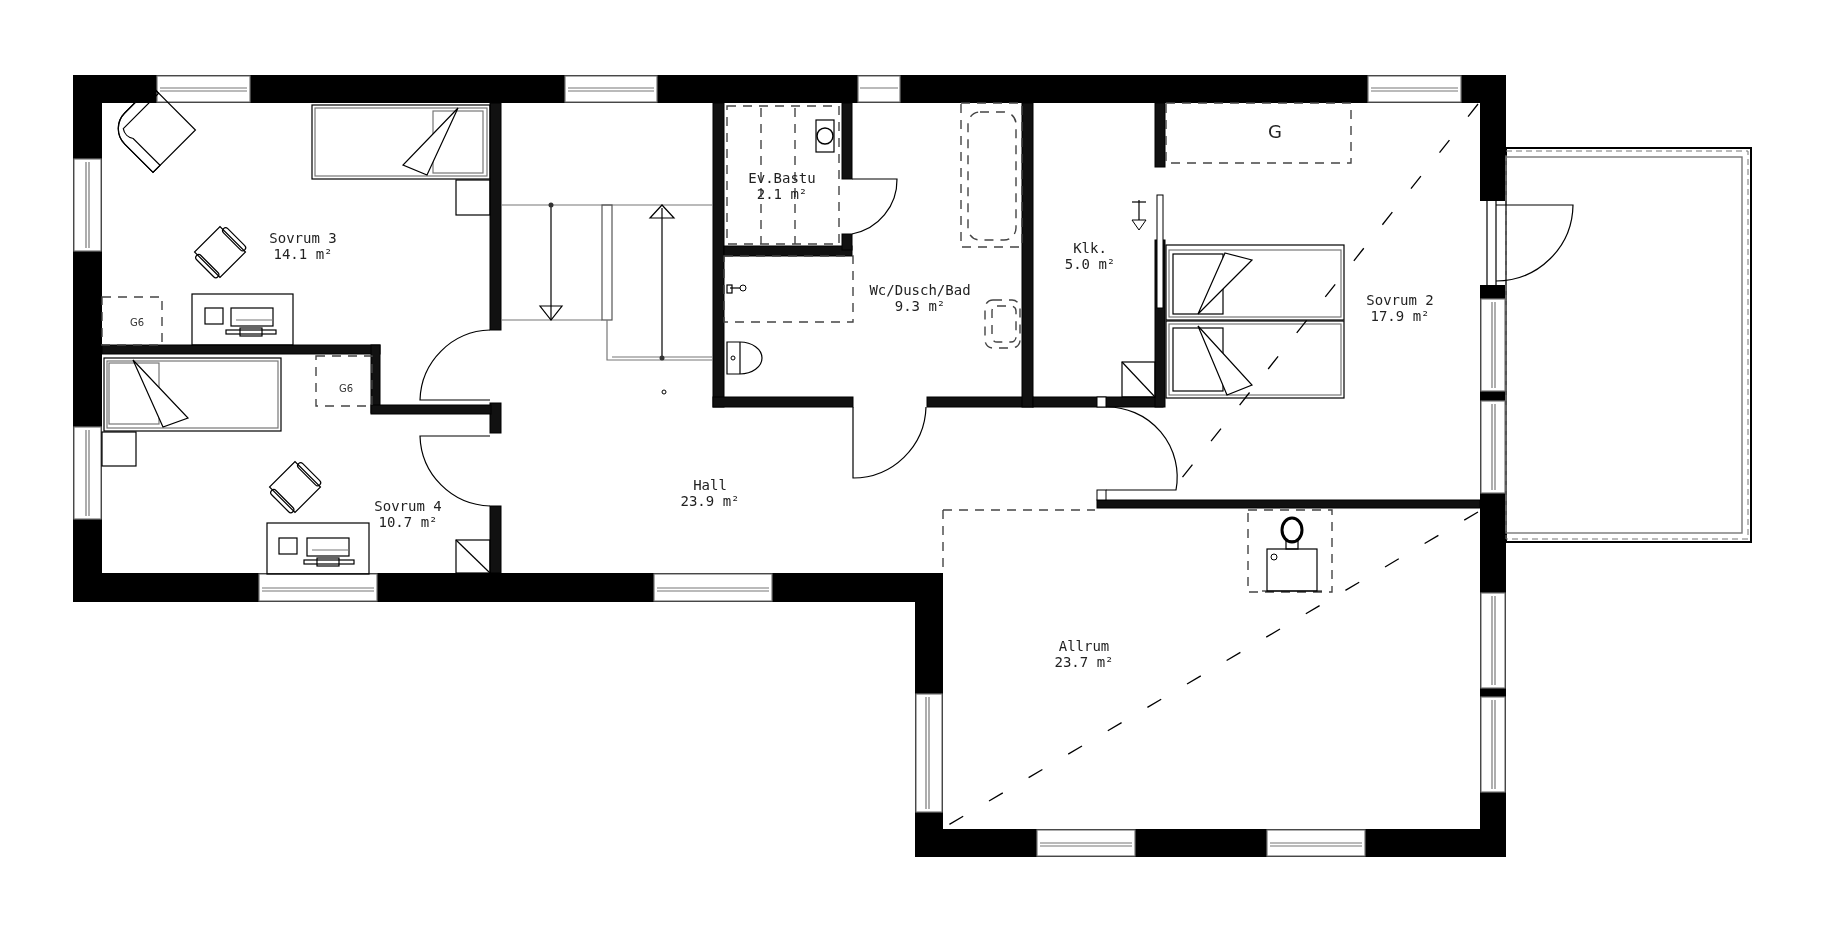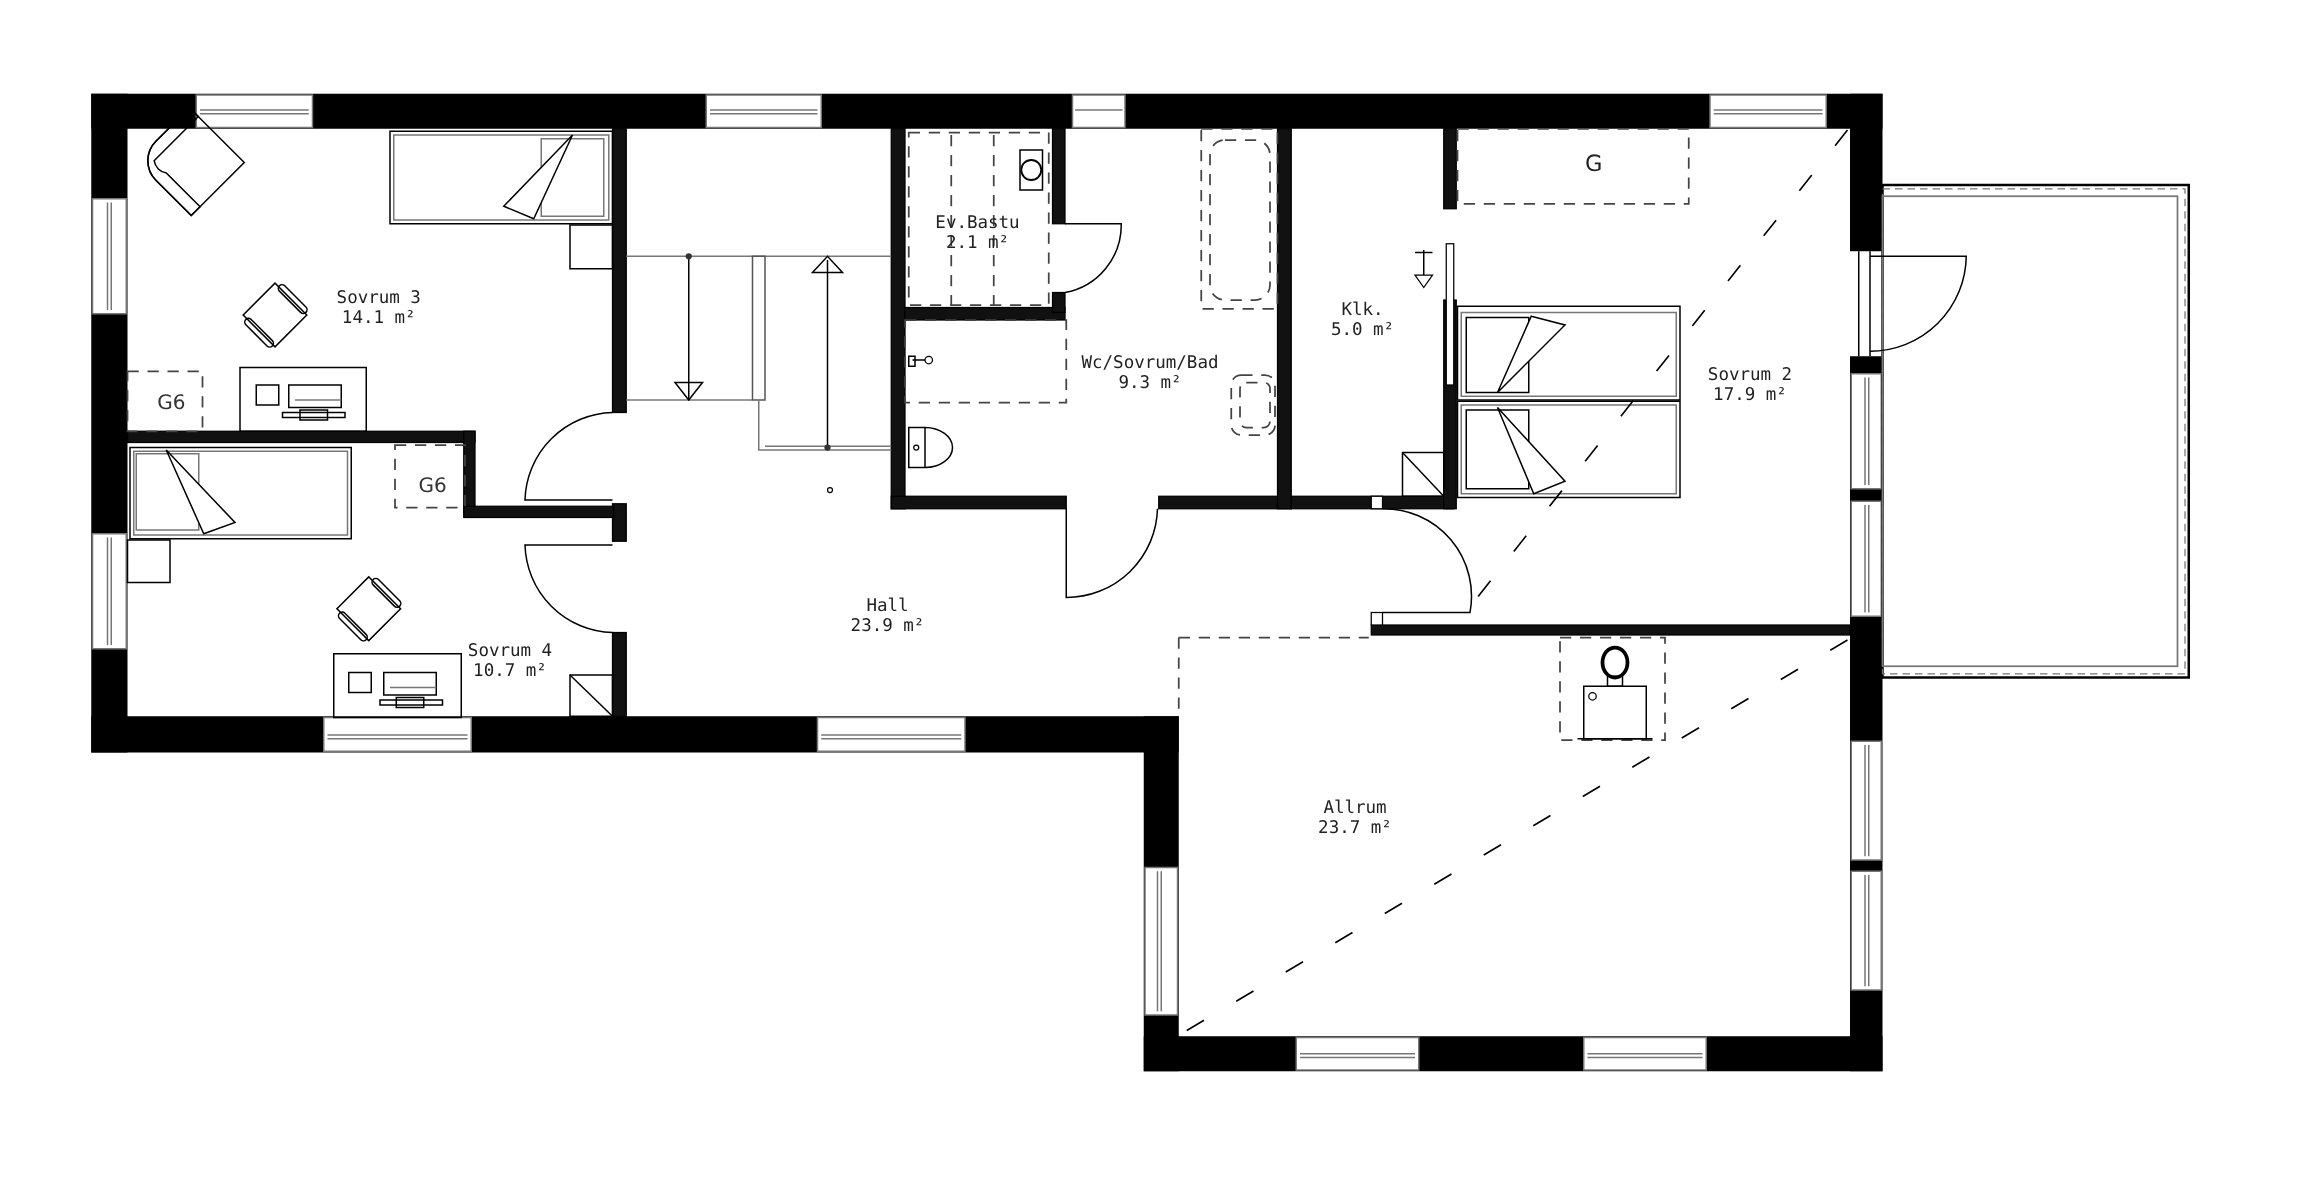--- a/index.html
+++ b/index.html
@@ -9,21 +9,21 @@
   .wall { fill: #000000; }
   .thin { fill: none; stroke: #000; stroke-width: 1.2; }
   .gray { fill: none; stroke: #777; stroke-width: 1.2; }
   .dash { fill: none; stroke: #444; stroke-width: 1.4; stroke-dasharray: 9 7; }
   .diag { fill: none; stroke: #000; stroke-width: 1.3; stroke-dasharray: 16 30; }
   .iwall { fill: #111; stroke: #000; stroke-width: 1; }
   .win { fill: #fff; stroke: #777; stroke-width: 1.2; }
   .room-label { position: absolute; text-align: center; font-size: 14px; line-height: 16px;
                 color: #222; transform: translateX(-50%); white-space: nowrap;
                 font-family: "DejaVu Sans Mono", "Liberation Mono", monospace; }
-  .tag { position: absolute; font-size: 16px; color: #333; transform: translate(-50%,-50%);
+  .tag { position: absolute; font-size: 10px; color: #333; transform: translate(-50%,-50%);
          font-family: "DejaVu Sans", sans-serif; }
   .tag.big { font-size: 18px; color: #222; }
 </style>
 </head>
 <body>
 
 <svg id="plan" width="1844" height="952" viewBox="0 0 1844 952" xmlns="http://www.w3.org/2000/svg">
 
   <g>
 
@@ -276,30 +276,30 @@
     <line class="thin" x1="1262" y1="591" x2="1322" y2="591"></line>
 
     <line class="diag" x1="1478" y1="512" x2="945" y2="827"></line>
   </g>
 </svg>
 
 <div class="room-label" style="left:303px; top:230px;text-align:center;">
   <div>Sovrum 3</div>
   <div>14.1 m²</div>
 </div>
-<div class="room-label" style="left:408px; top:498px;margin-top:15px;">
+<div class="room-label" style="left:408px; top:498px;">
   <div>Sovrum 4</div>
   <div>10.7 m²</div>
 </div>
 <div class="room-label" style="left:782px; top:160px;margin-top:10px;">
   <div>Ev.Bastu</div>
   <div>2.1 m²</div>
 </div>
 <div class="room-label" style="left:920px; top:282px;">
-  <div>Wc/Sovrum/Bad</div>
+  <div>Wc/Dusch/Bad</div>
   <div>9.3 m²</div>
 </div>
 <div class="room-label" style="left:1090px; top:240px;">
   <div>Klk.</div>
   <div>5.0 m²</div>
 </div>
 <div class="room-label" style="left:1400px; top:280px;margin-top:12px;">
   <div>Sovrum 2</div>
   <div>17.9 m²</div>
 </div>

